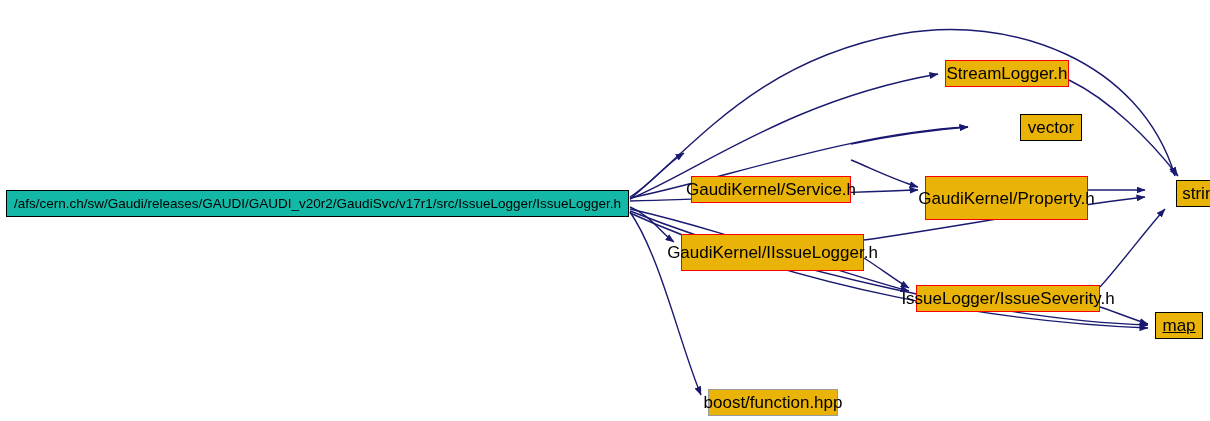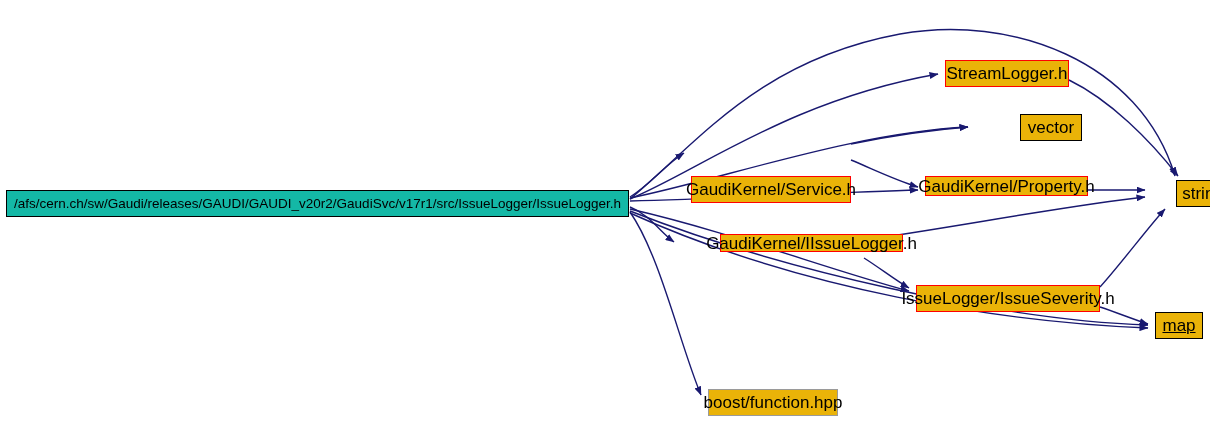--- a/index.html
+++ b/index.html
@@ -92,27 +92,27 @@
       </div>
       <div class="node red" style="left: 945px; top: 60px; width: 124px; height: 27px;">
         <span class="node-label">StreamLogger.h</span>
       </div>
       <div class="node" style="left: 975px; top: 114px; width: 62px; height: 27px; margin-left: 45px;">
         <span class="node-label">vector</span>
       </div>
       <div class="node red" style="left: 691px; top: 136px; width: 160px; height: 27px; margin-top: 40px;">
         <span class="node-label">GaudiKernel/Service.h</span>
       </div>
-      <div class="node red" style="left: 925px; top: 176px; width: 163px; height: 20px;">
+      <div class="node red" style="left: 925px; top: 176px; width: 163px; height: 44px;">
         <span class="node-label">GaudiKernel/Property.h</span>
       </div>
       <div class="node" style="left: 1176px; top: 180px; width: 54px; height: 27px;">
         <span class="node-label">string</span>
       </div>
-      <div class="node red" style="left: 720px; top: 234px; width: 183px; height: 18px;">
+      <div class="node red" style="left: 681px; top: 234px; width: 183px; height: 37px;">
         <span class="node-label">GaudiKernel/IIssueLogger.h</span>
       </div>
       <div class="node red" style="left: 916px; top: 285px; width: 184px; height: 27px;">
         <span class="node-label">IssueLogger/IssueSeverity.h</span>
       </div>
       <div class="node" style="left: 1155px; top: 312px; width: 48px; height: 27px; text-decoration: underline;">
         <span class="node-label">map</span>
       </div>
       <div class="node gray-border" style="left: 708px; top: 389px; width: 130px; height: 27px;">
         <span class="node-label">boost/function.hpp</span>

